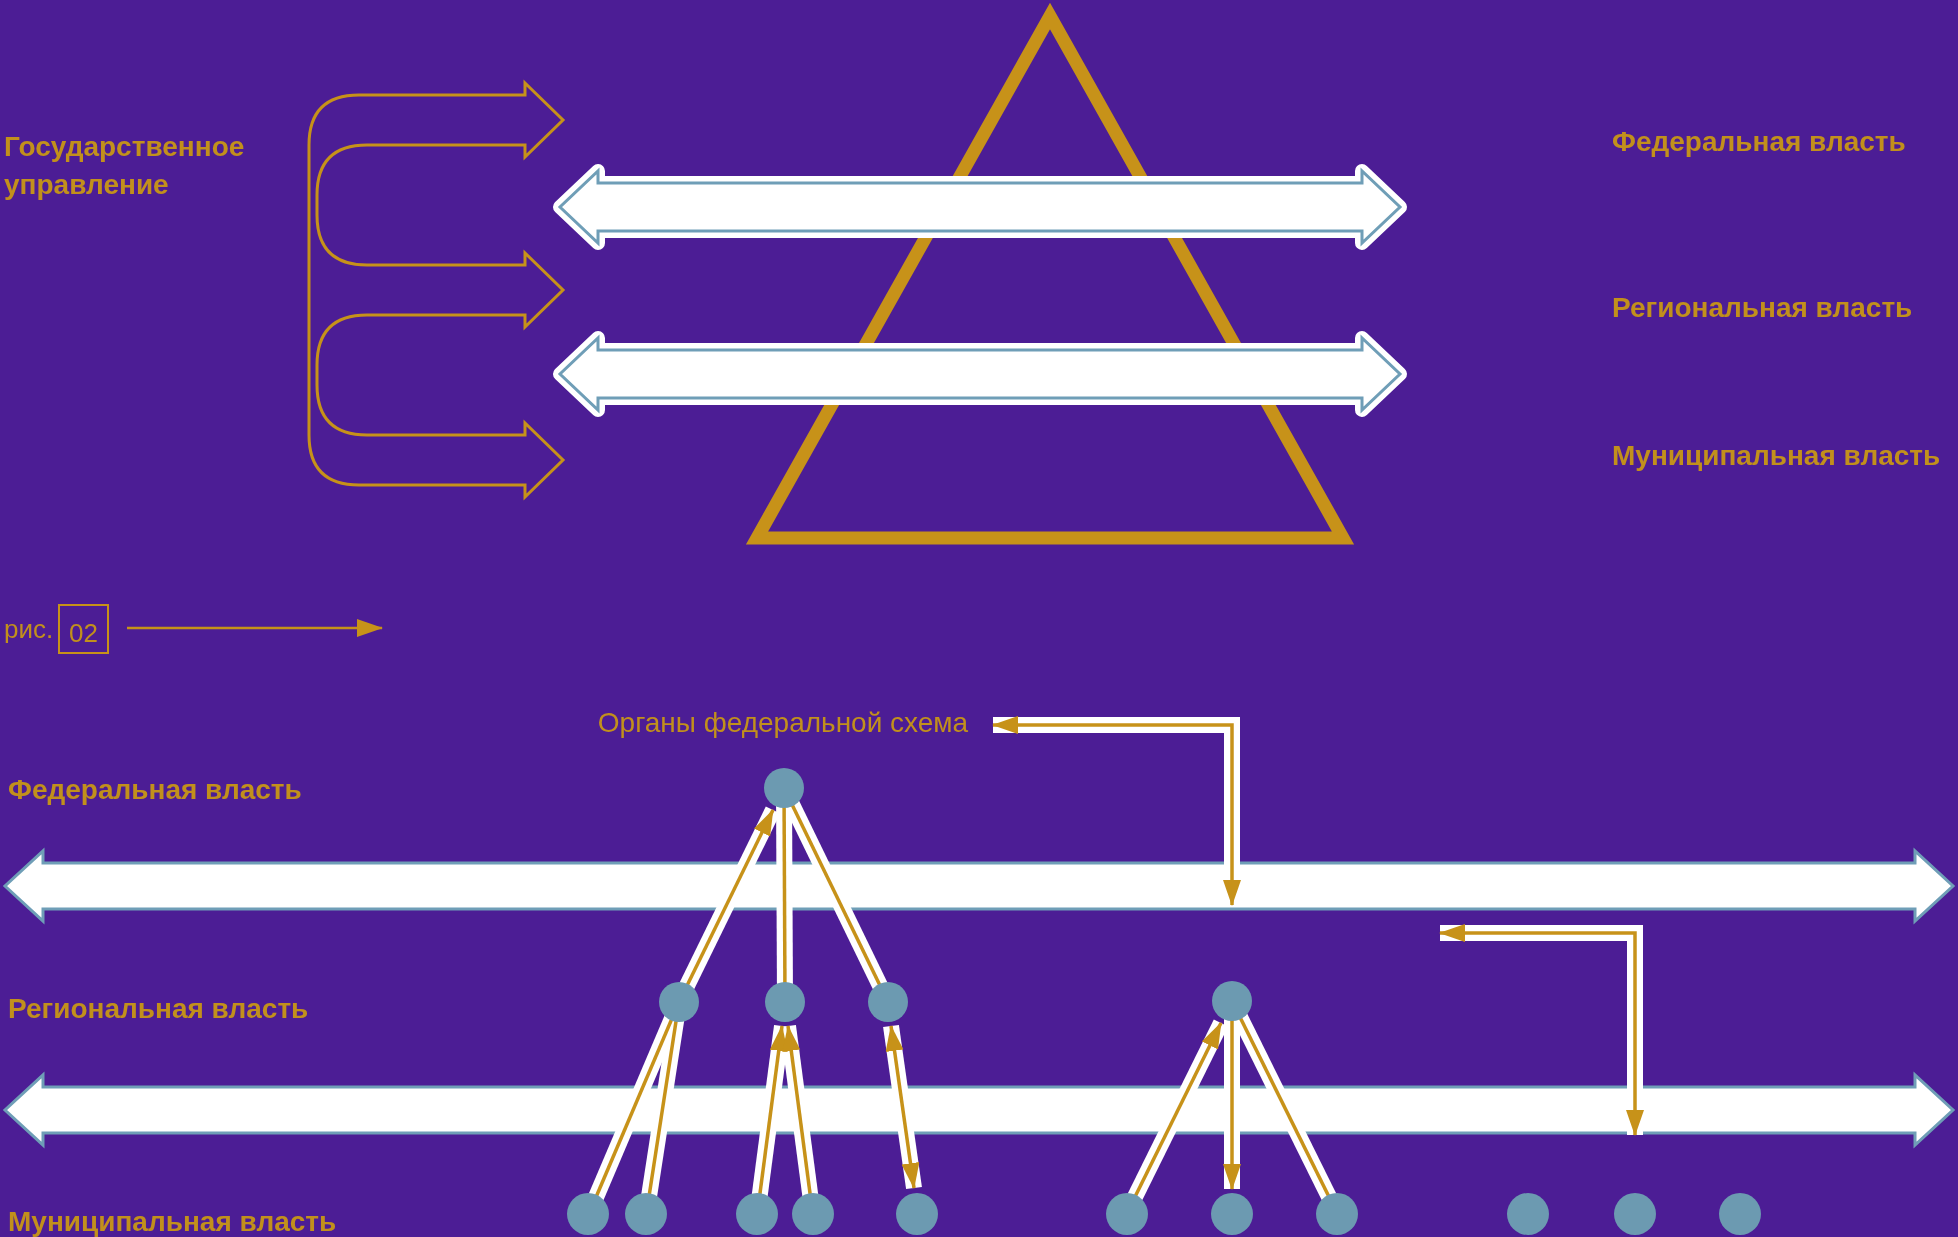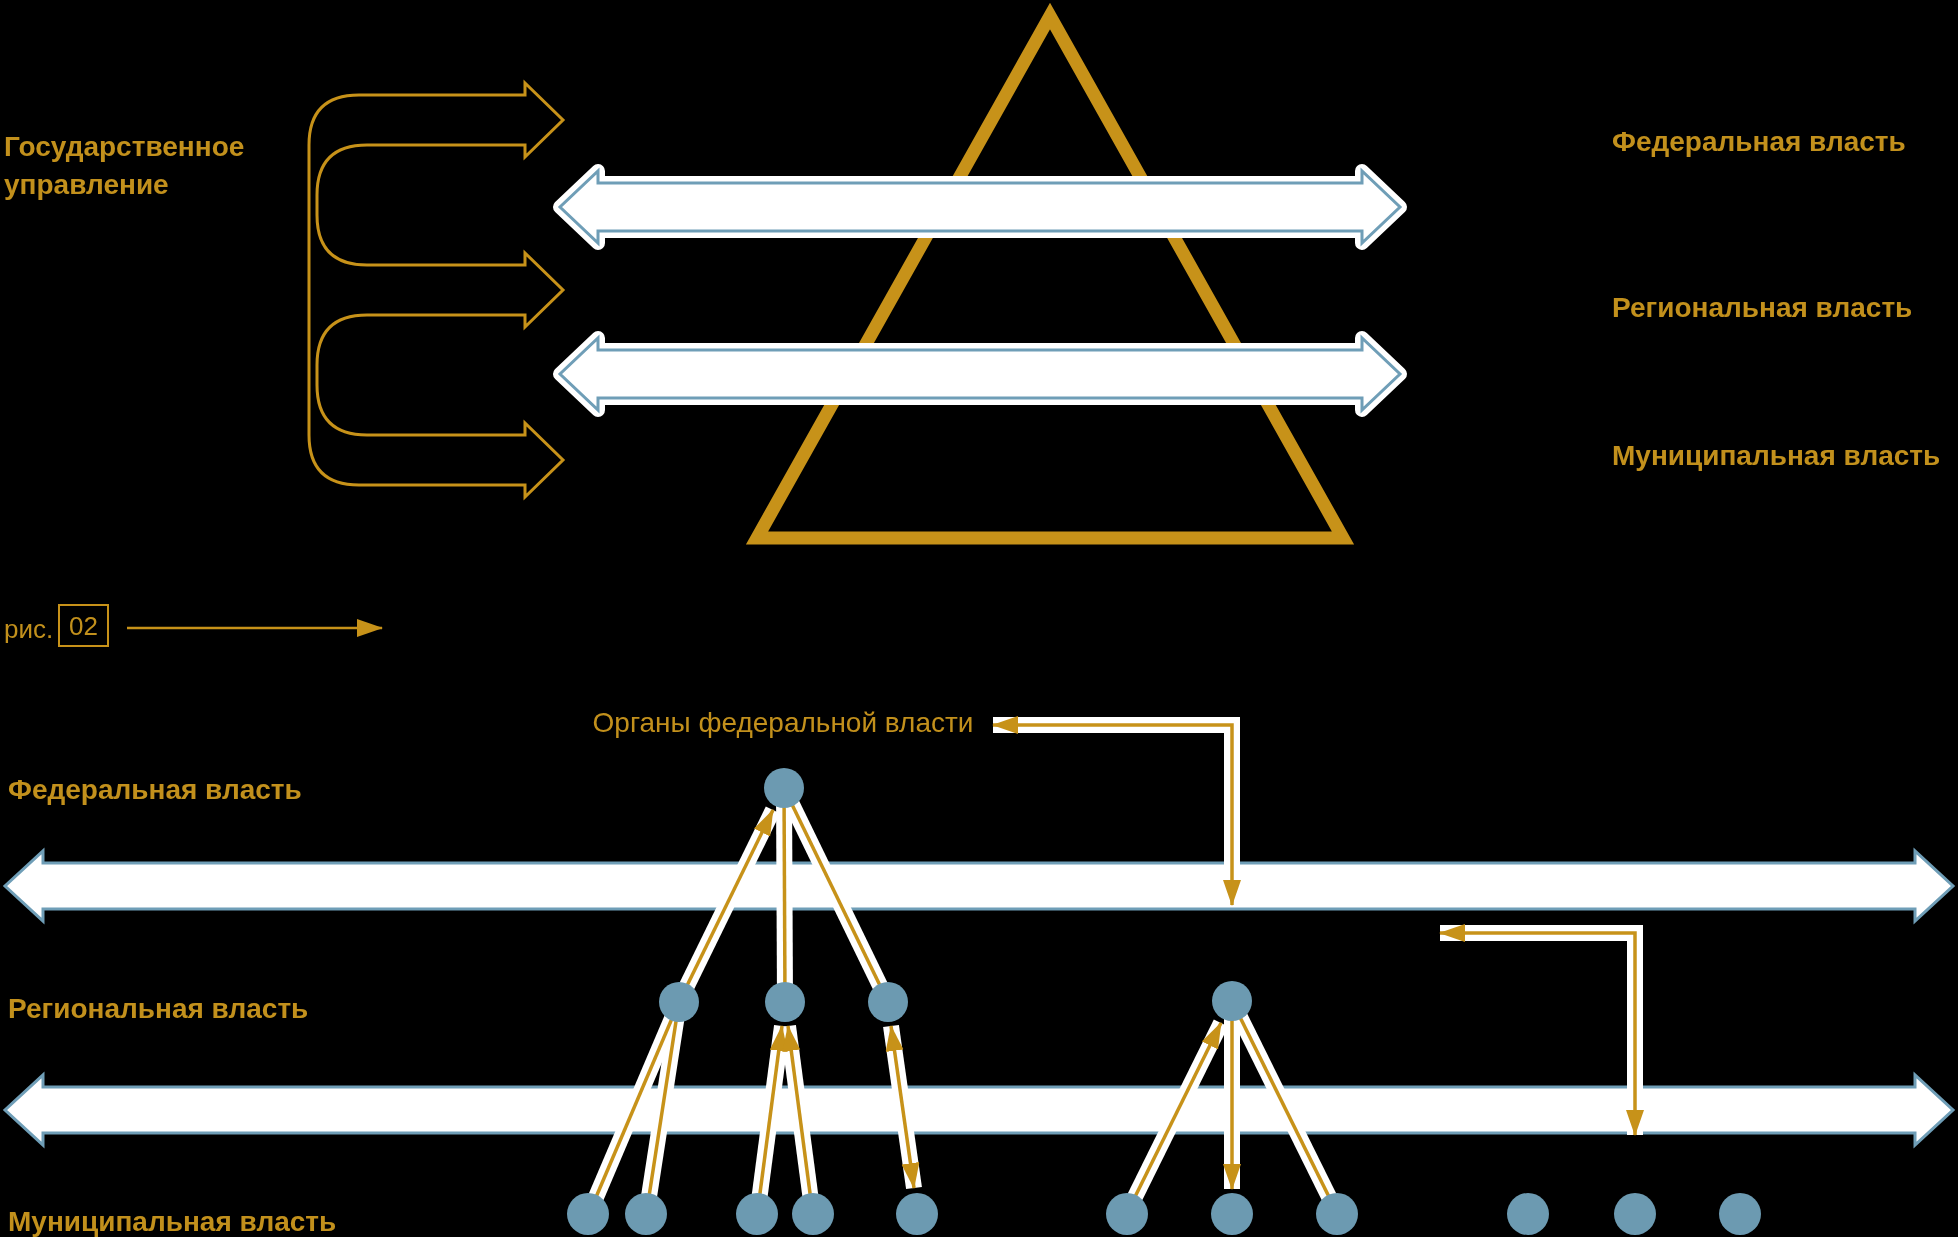--- a/index.html
+++ b/index.html
@@ -1,28 +1,28 @@
 <!DOCTYPE html>
 <html style="--gold: #C79219; --gold-text: #C2901C; --blue: #6F9EB7; --node: #6C9AB1;"><head>
 <meta charset="utf-8">
 <style>
   html,body{margin:0;padding:0;background:#fff;}
   #stage{
     position:relative;width:1958px;height:1237px;overflow:hidden;
-    font-family:"Liberation Sans", sans-serif;background:#000000;
+    font-family:"Liberation Sans", sans-serif;background:#4c1d95;
   }
   #diagram-svg{position:absolute;left:0;top:0;}
   .lbl{position:absolute;color:var(--gold-text);font-weight:bold;
        font-size:28px;line-height:38px;white-space:nowrap;}
   .annot{position:absolute;color:var(--gold-text);font-weight:400;
         font-size:28px;white-space:nowrap;transform:translateX(-50%);}
   .cap{position:absolute;color:var(--gold-text);font-weight:400;
        font-size:26px;white-space:nowrap;}
   .cap-box{position:absolute;color:var(--gold-text);font-weight:400;font-size:26px;
-       border:2px solid var(--gold);padding:5px 9px 3px 9px;white-space:nowrap;}
+       border:2px solid var(--gold);padding:12px 9px 3px 9px;white-space:nowrap;}
   .title{position:absolute;color:var(--gold-text);font-weight:400;
        font-size:38px;white-space:nowrap;letter-spacing:0.5px;}
   :root{--gold:#C79219;--gold-text:#C2901C;--blue:#6F9EB7;--node:#6C9AB1;}
 </style>
 </head>
 <body>
 
 <div id="stage">
 
   <svg id="diagram-svg" width="1958" height="1237" viewBox="0 0 1958 1237">
@@ -119,15 +119,15 @@
   <div class="lbl" style="left:1612px;top:289px;">Региональная власть</div>
   <div class="lbl" style="left:1612px;top:437px;">Муниципальная власть</div>
 
   <div class="cap" style="left:4px;top:614px;">рис.</div>
   <div class="cap-box" style="left:58px;top:604px;">02</div>
 
   <div class="lbl" style="left:8px;top:771px;">Федеральная власть</div>
   <div class="lbl" style="left:8px;top:990px;">Региональная власть</div>
   <div class="lbl" style="left:8px;top:1203px;">Муниципальная власть</div>
 
-  <div class="annot" style="left:783px;top:707px;">Органы федеральной власти</div>
+  <div class="annot" style="left:783px;top:707px;">Органы федеральной схема</div>
 
 </div>
 
 </body></html>

